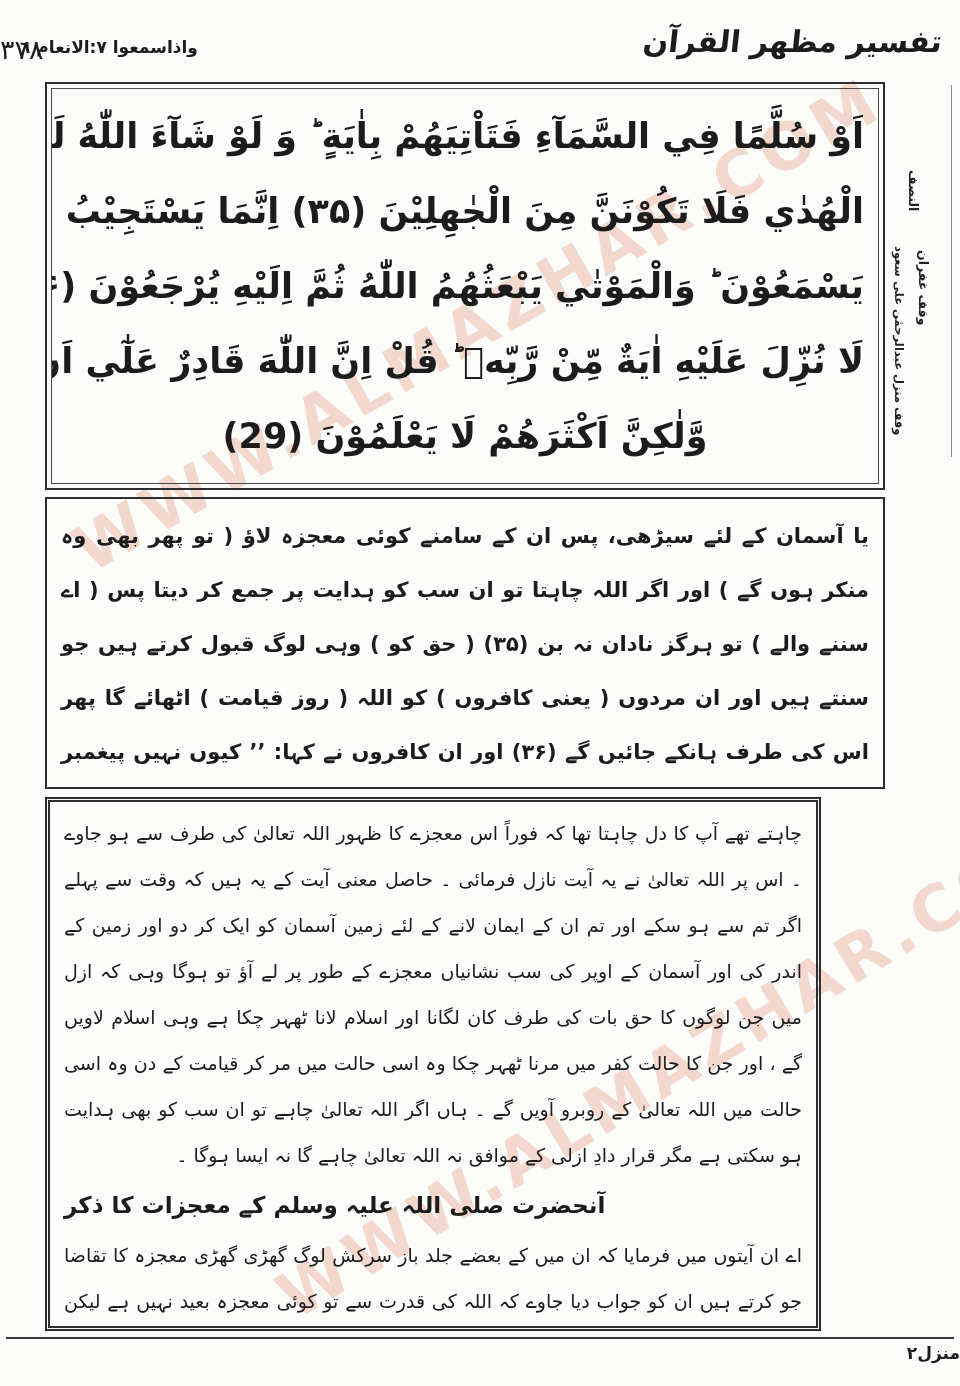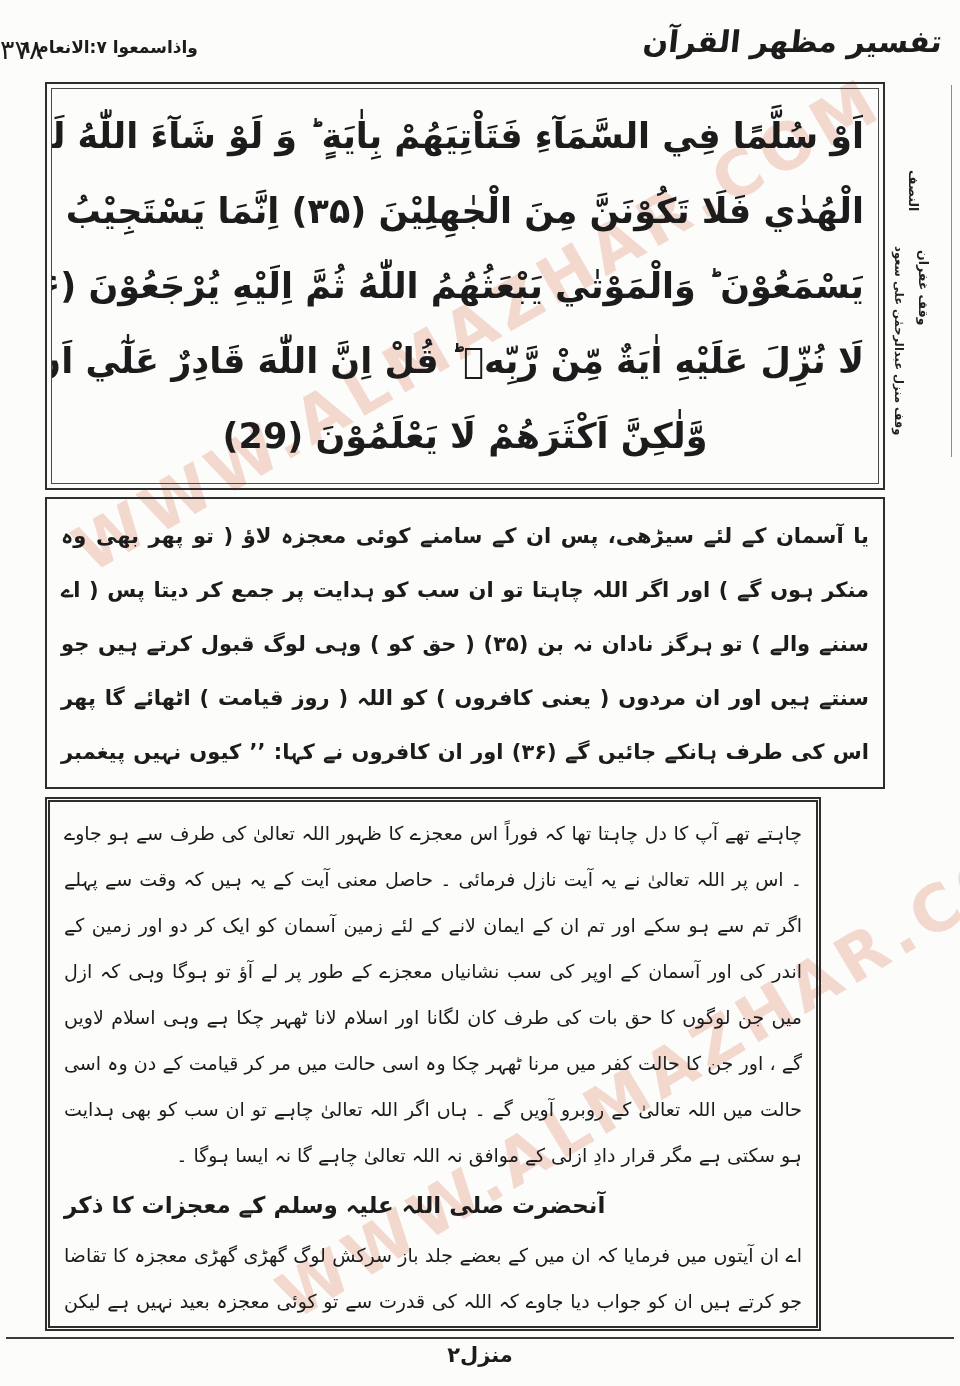--- a/index.html
+++ b/index.html
@@ -108,21 +108,21 @@
   .mn-1 { left:916px; top:250px; }
   .mn-2 { left:892px; top:246px; font-size:11.5px; }
 
   
   .footer-line {
     position:absolute; top:1337px; left:6px; width:948px;
     border-top:2px solid #3a3a3a;
   }
   .footer-text {
     position:absolute; top:1343px; left:0; right:0;
-    text-align:center; font-size:21px; font-weight:bold;
+    text-align:right; font-size:17px; font-weight:bold;
     direction:rtl;
   }
 </style>
 </head>
 <body>
 
 <div class="layer-watermark">
   <div class="watermark wm-1">WWW.ALMAZHAR.COM</div>
   <div class="watermark wm-2">WWW.ALMAZHAR.COM</div>
 </div>

